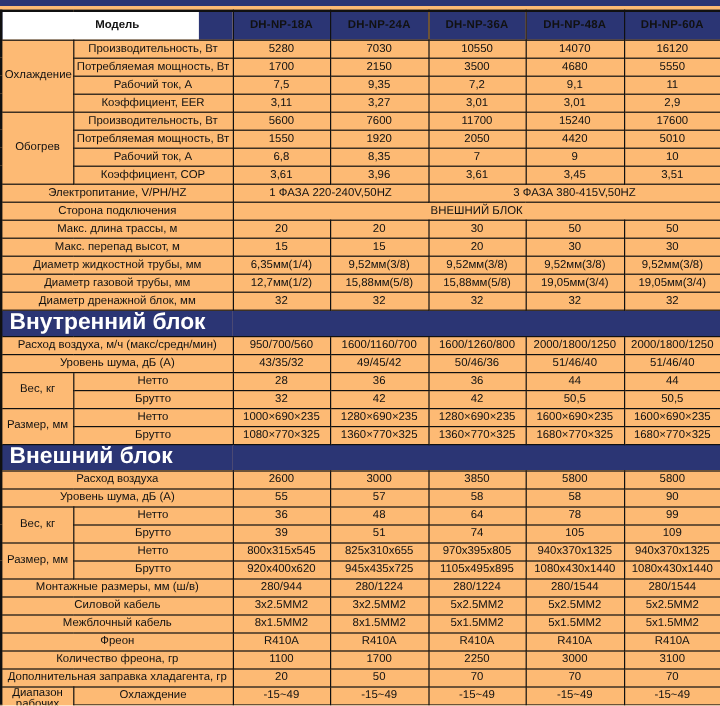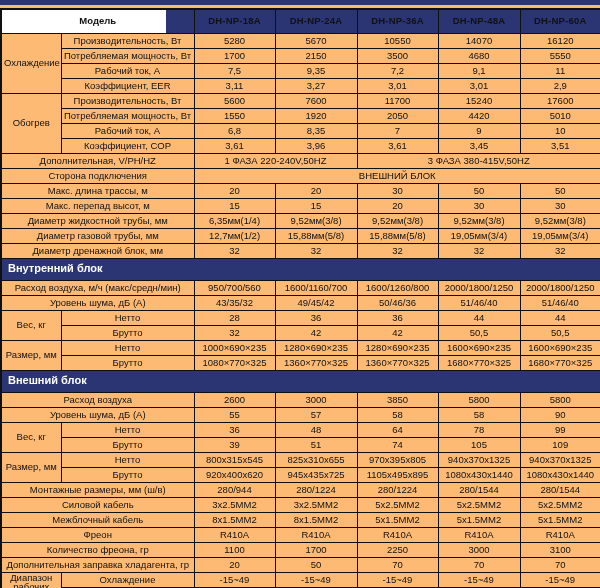--- a/index.html
+++ b/index.html
@@ -52,21 +52,21 @@
     border-left: 1px solid #ffffff;
     border-right: 1px solid #ffffff;
     letter-spacing: 0.2px;
   }
   
   tr.section-row { height: 22px; }
   tr.section-row td {
     background: #2b3574;
     color: #ffffff;
     font-weight: bold;
-    font-size: 11px;
+    font-size: 19px;
     text-align: left;
     padding-left: 6px;
     border-color: #2b3574;
     border-top: 1px solid #101010;
     border-bottom: 1px solid #101010;
   }
   tr.section-row td.section-fill { border-left: 1px solid #4a548e; }
   
   td.group-cell {
     text-align: left;
@@ -104,21 +104,21 @@
         <th class="model">DH-NP-36A</th>
         <th class="model">DH-NP-48A</th>
         <th class="model">DH-NP-60A</th>
       </tr>
     </thead>
     <tbody id="table-body">
         <tr>
           <td rowspan="4" class="group-cell">Охлаждение</td>
           <td class="label-cell">Производительность, Вт</td>
           <td class="value-cell">5280</td>
-          <td class="value-cell">5670</td>
+          <td class="value-cell">7030</td>
           <td class="value-cell">10550</td>
           <td class="value-cell">14070</td>
           <td class="value-cell">16120</td>
         </tr>
         <tr>
           <td class="label-cell">Потребляемая мощность, Вт</td>
           <td class="value-cell">1700</td>
           <td class="value-cell">2150</td>
           <td class="value-cell">3500</td>
           <td class="value-cell">4680</td>
@@ -167,21 +167,21 @@
         </tr>
         <tr>
           <td class="label-cell">Коэффициент, COP</td>
           <td class="value-cell">3,61</td>
           <td class="value-cell">3,96</td>
           <td class="value-cell">3,61</td>
           <td class="value-cell">3,45</td>
           <td class="value-cell">3,51</td>
         </tr>
         <tr>
-          <td class="label-cell" colspan="2">Дополнительная, V/PH/HZ</td>
+          <td class="label-cell" colspan="2">Электропитание, V/PH/HZ</td>
           <td class="value-cell" colspan="2">1 ФАЗА 220-240V,50HZ</td>
           <td class="value-cell" colspan="3">3 ФАЗА 380-415V,50HZ</td>
         </tr>
         <tr>
           <td class="label-cell" colspan="2">Сторона подключения</td>
           <td class="value-cell" colspan="5">ВНЕШНИЙ БЛОК</td>
         </tr>
         <tr>
           <td class="label-cell" colspan="2">Макс. длина трассы, м</td>
           <td class="value-cell">20</td>

